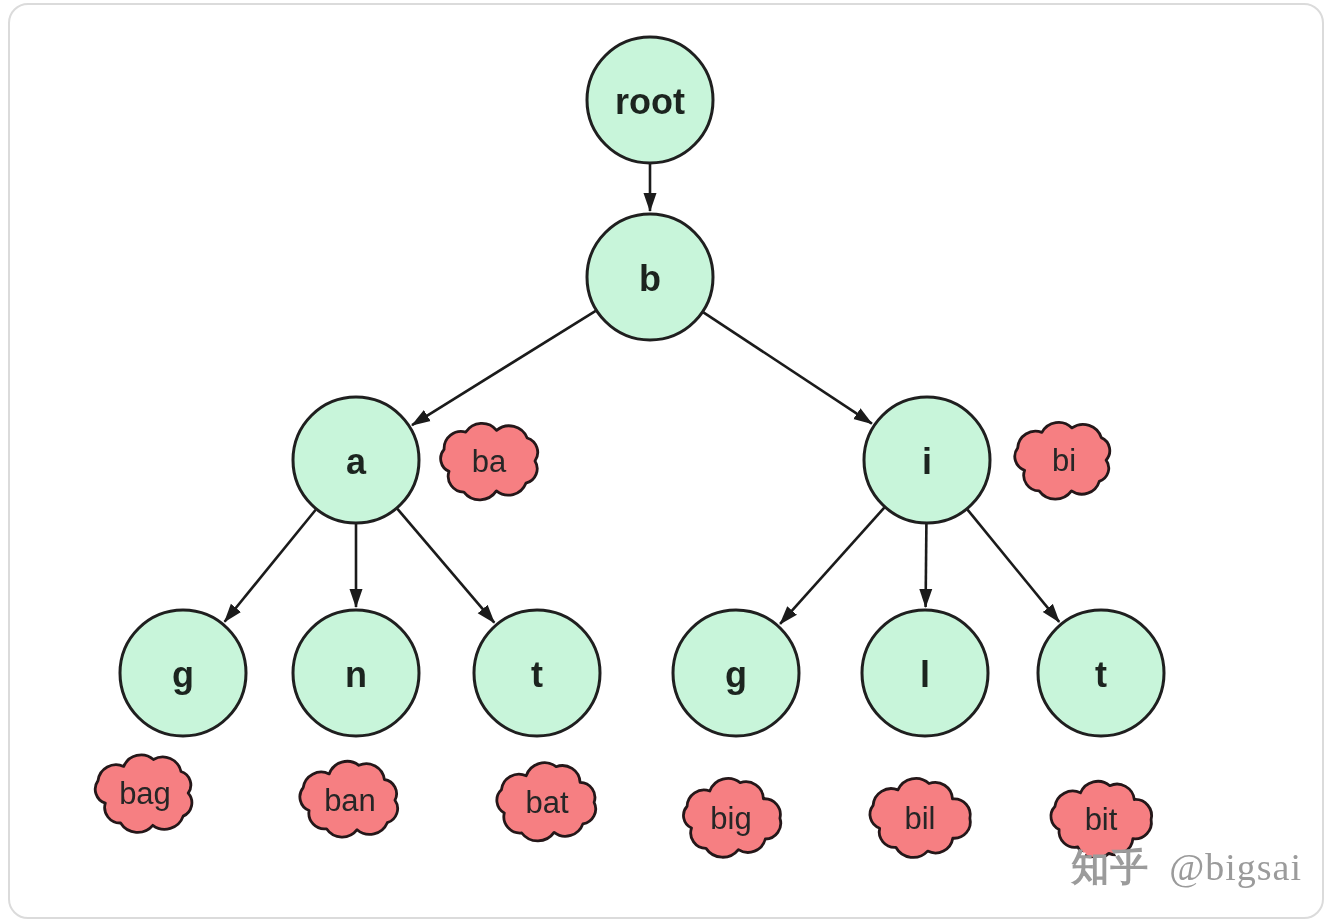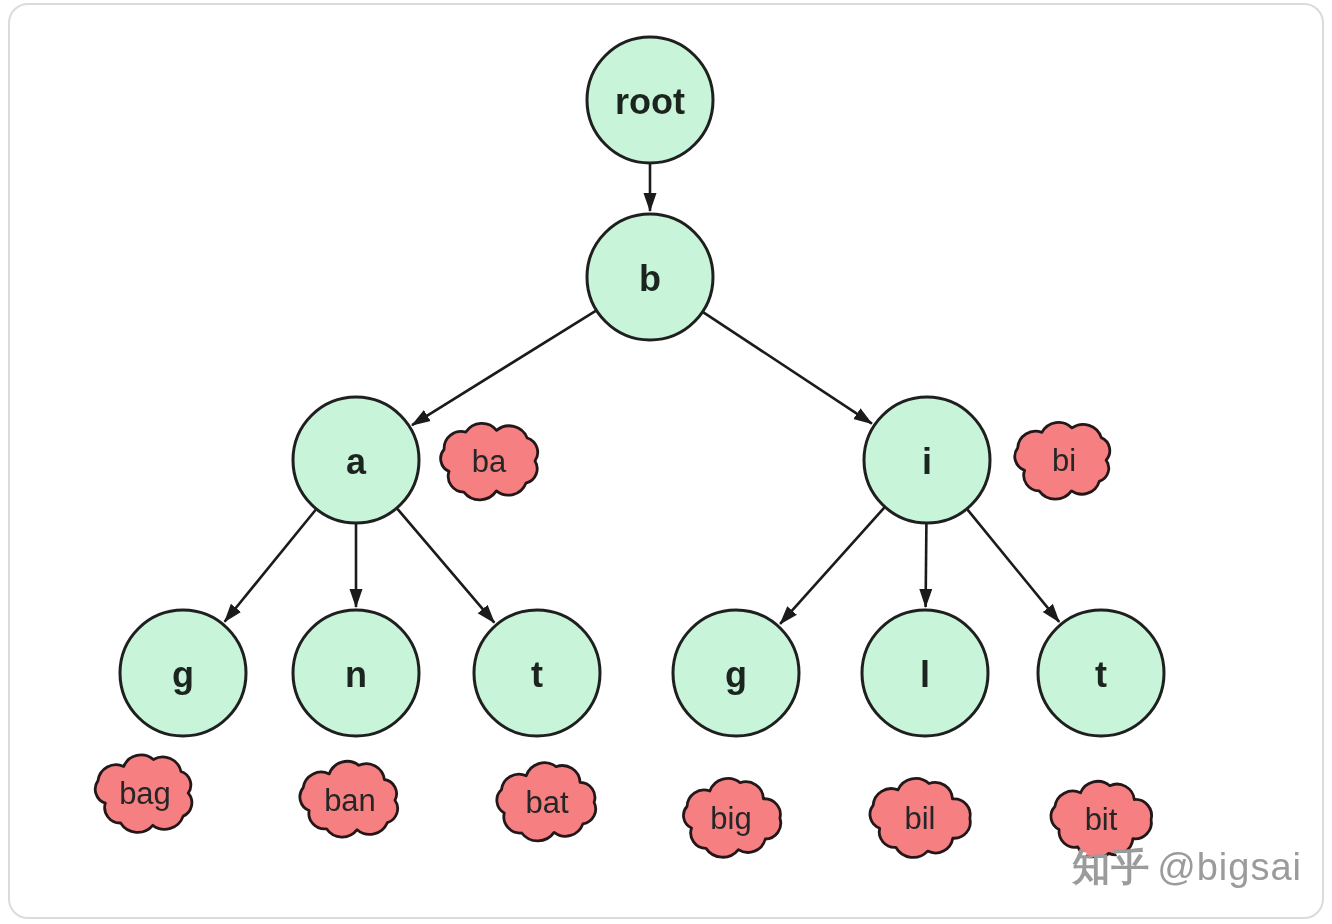--- a/index.html
+++ b/index.html
@@ -36,22 +36,22 @@
     top: 842px;
     right: 30px;
     z-index: 5;
     font-size: 38px;
     color: #9b9b9b;
     text-shadow: 3px 3px 0 #ffffff;
     letter-spacing: 1px;
     white-space: nowrap;
     user-select: none;
   }
-  #watermark .brand { font-weight: 700; margin-right: 7px; }
-  #watermark .handle { font-weight: 400; }
+  #watermark .brand { font-weight: 700; margin-right: 20px; }
+  #watermark .handle { font-weight: 400; font-family: Liberation Serif, serif; }
   .node-label {
     font-family: "Liberation Sans", "DejaVu Sans", sans-serif;
     font-weight: 700;
     font-size: 36px;
     fill: #1c241f;
   }
   .cloud-label {
     font-family: "Liberation Sans", "DejaVu Sans", sans-serif;
     font-weight: 400;
     font-size: 31px;

